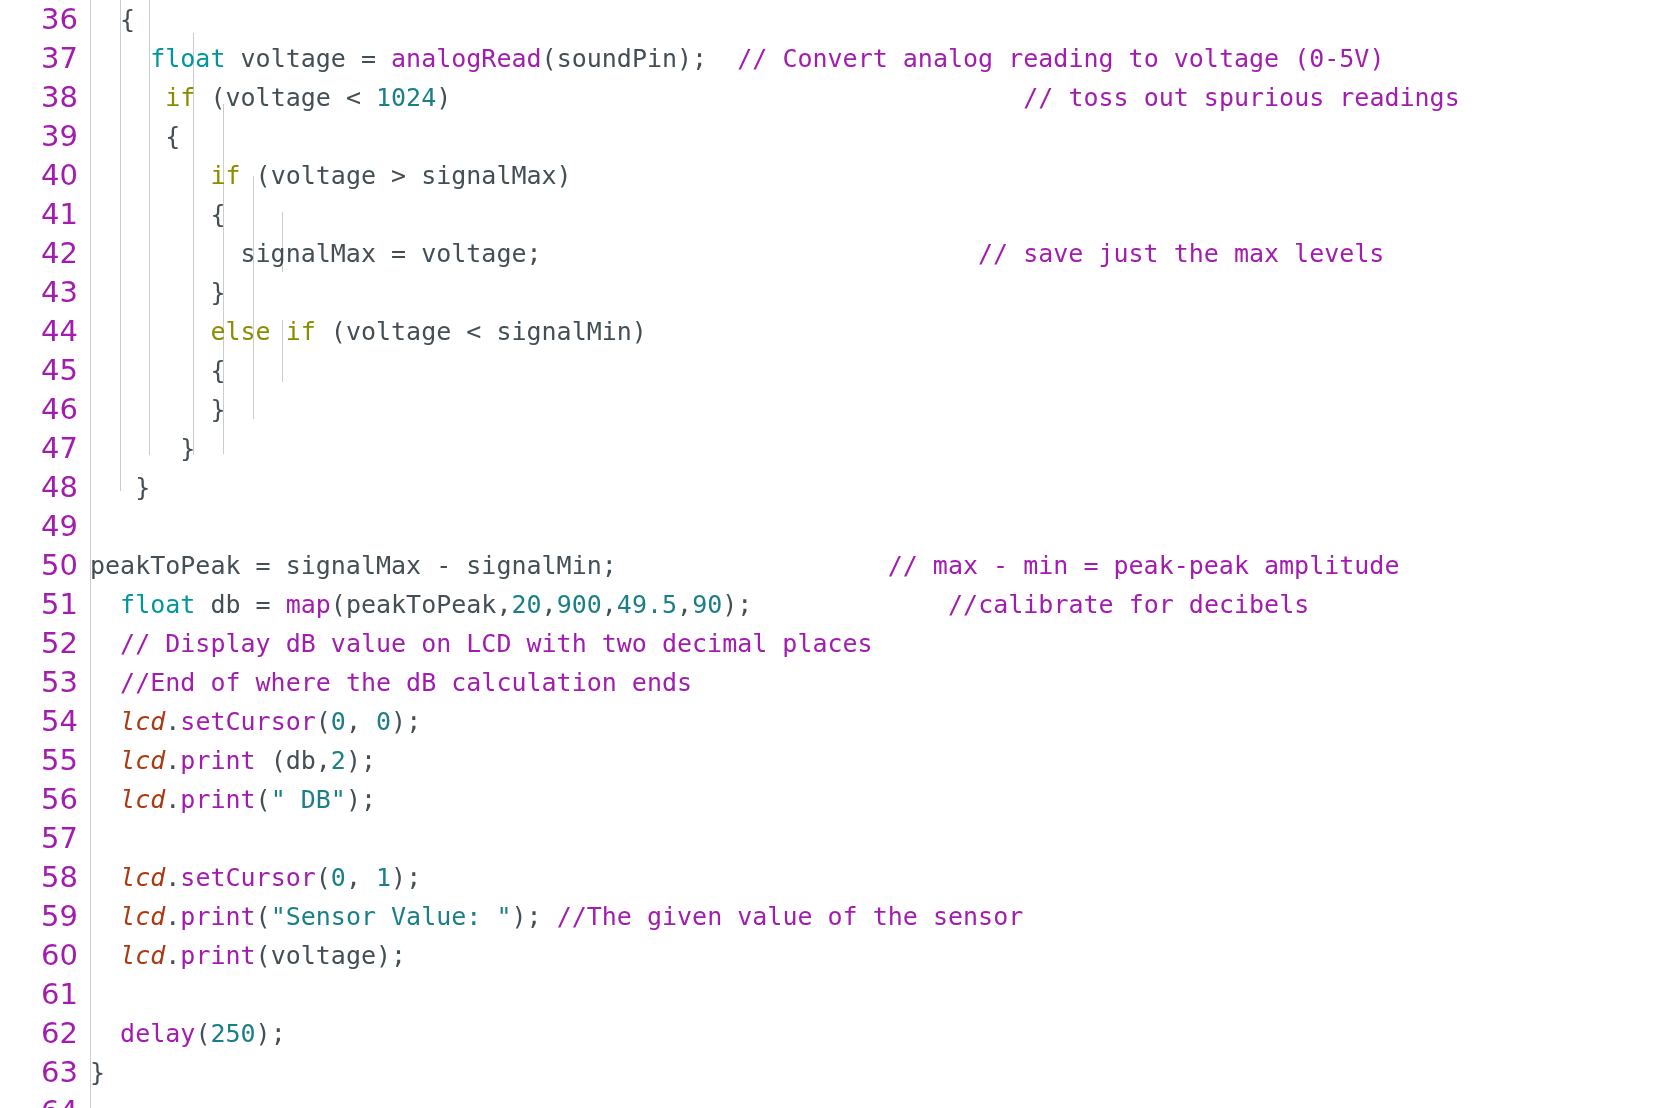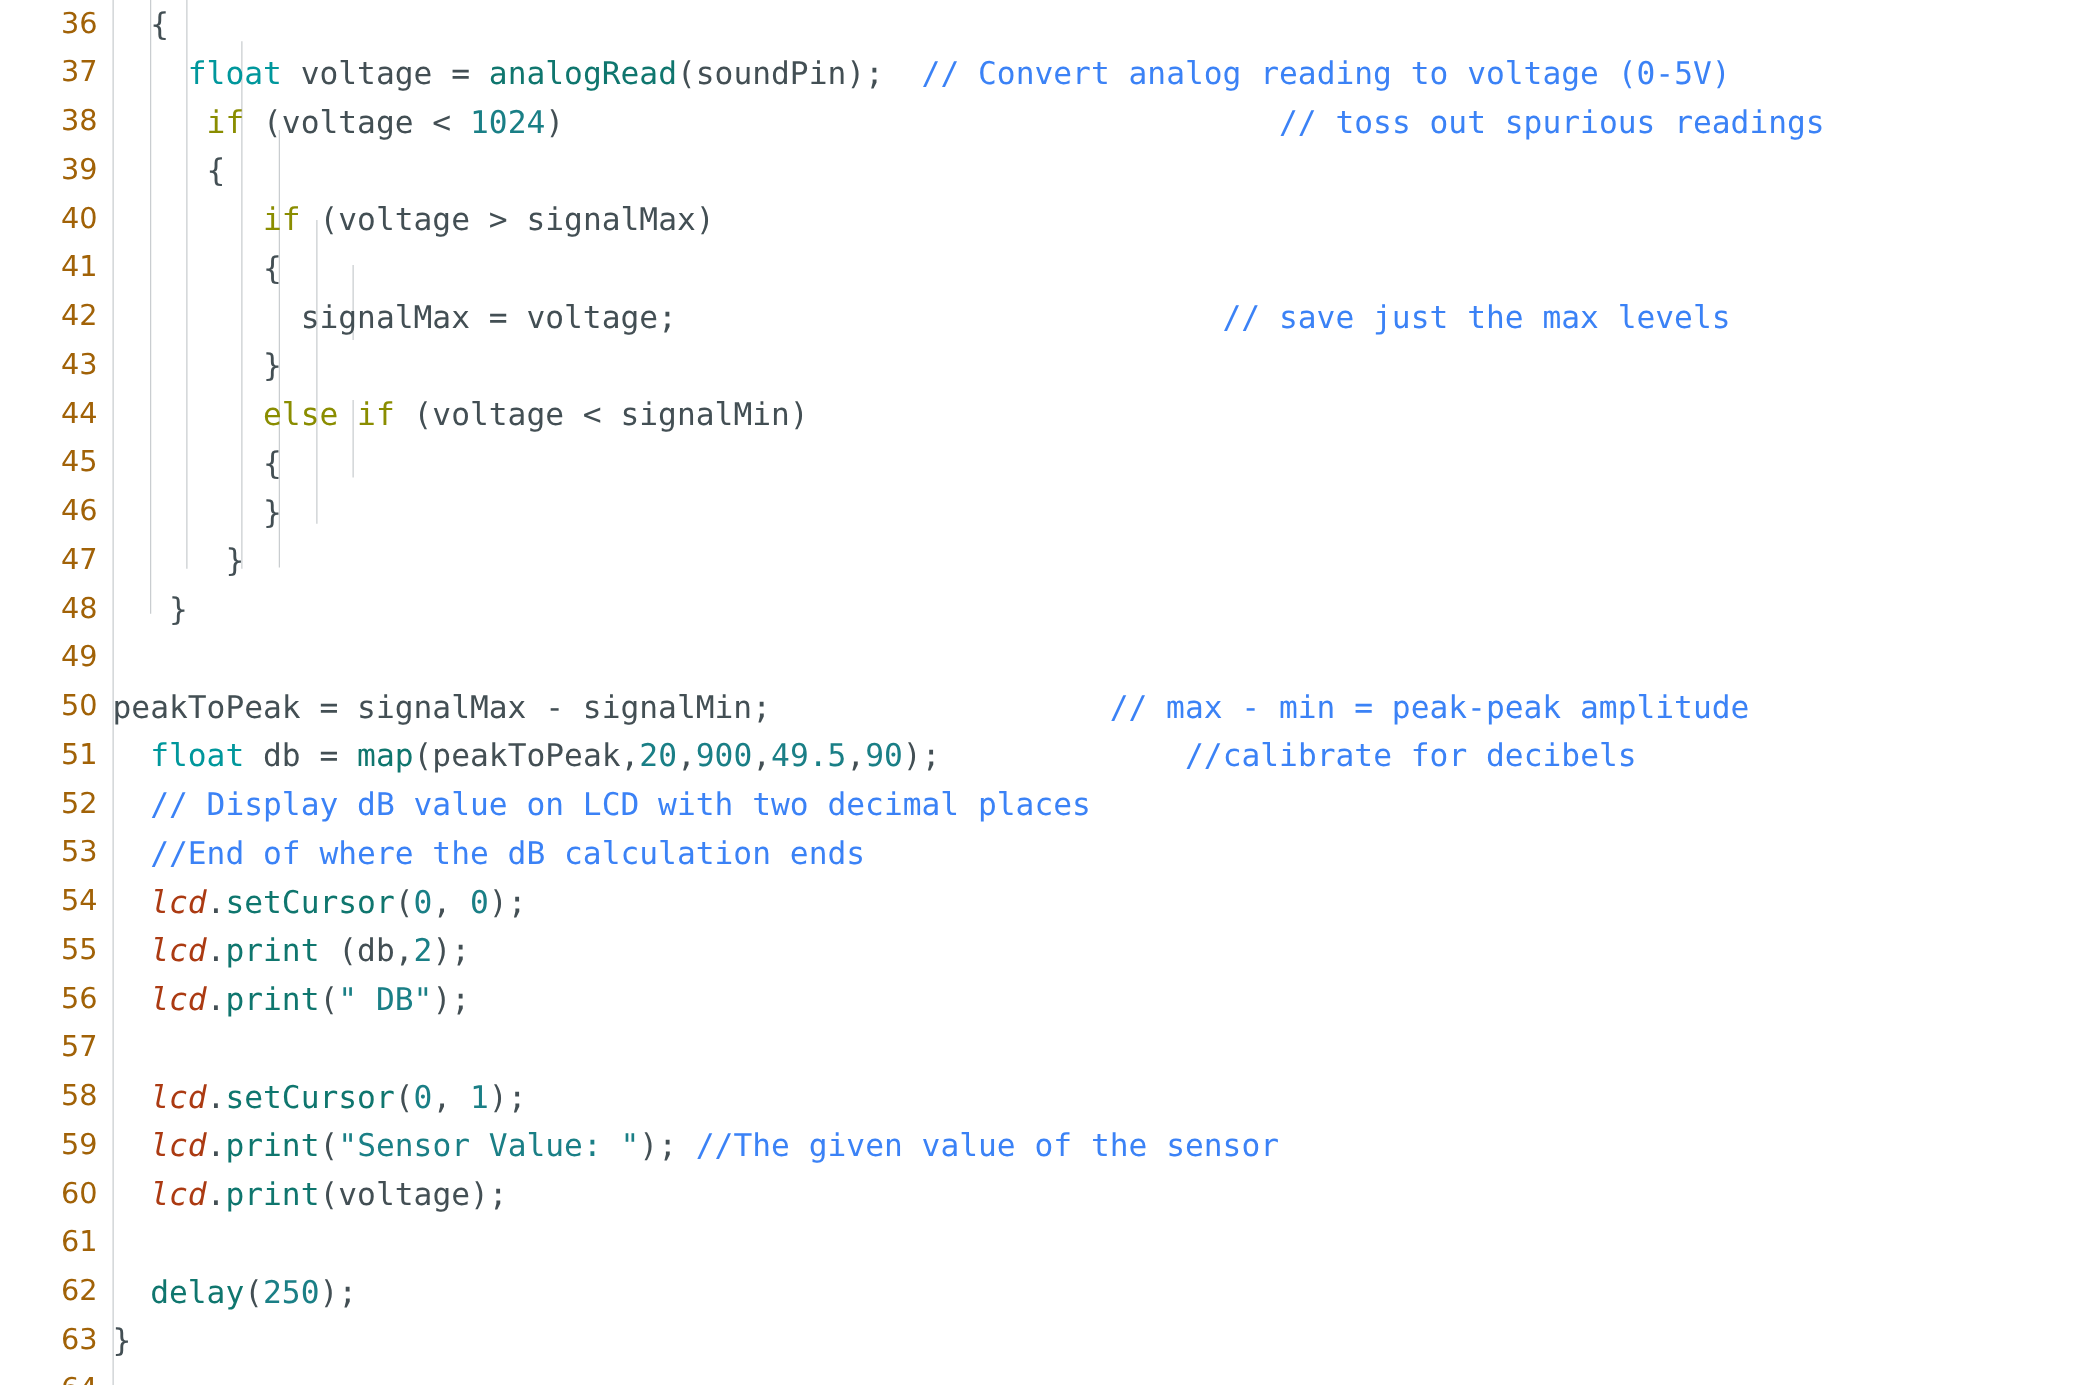--- a/index.html
+++ b/index.html
@@ -24,23 +24,23 @@
     width: 90px;
     height: 100%;
     background: #ffffff;
   }
   .ln {
     display: block;
     height: 39px;
     line-height: 39px;
     text-align: right;
     padding-right: 12px;
-    color: #a16207;
+    color: #a21caf;
     font-family: "DejaVu Sans", "Liberation Sans", sans-serif;
-    font-size: 23px;
+    font-size: 29px;
     letter-spacing: 0px;
   }
   .code-area {
     position: absolute;
     left: 90px; top: 0;
     right: 0; bottom: 0;
     overflow: hidden;
   }
   .line {
     height: 39px;
@@ -57,25 +57,25 @@
     pointer-events: none;
   }
   .guide {
     position: absolute;
     width: 1px;
     background: #c9cdd0;
   }
   
   .kw        { color: #00979c; }        
   .ctrl      { color: #8a8d00; }        
-  .fn        { color: #0f766e; }        
+  .fn        { color: #a21caf; }        
   .obj       { color: #ab3a12; font-style: italic; }        
   .num       { color: #1a7f86; }        
   .str       { color: #1a7f86; }        
-  .cm        { color: #3b82f6; }        
+  .cm        { color: #a21caf; }        
   .pl        { color: #434f54; }        
   .punct     { color: #434f54; }
 </style>
 </head>
 <body>
 
 <div id="editor">
 
   <div class="gutter" id="gutter">
       <span class="ln">36</span>

